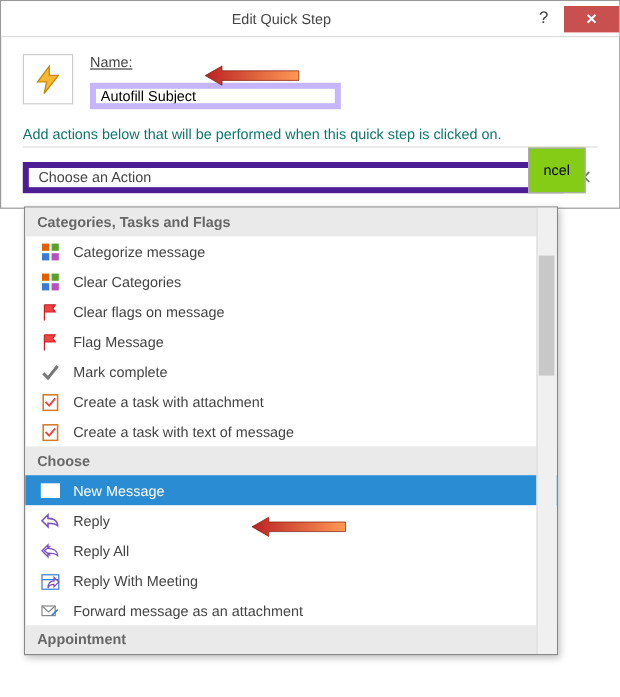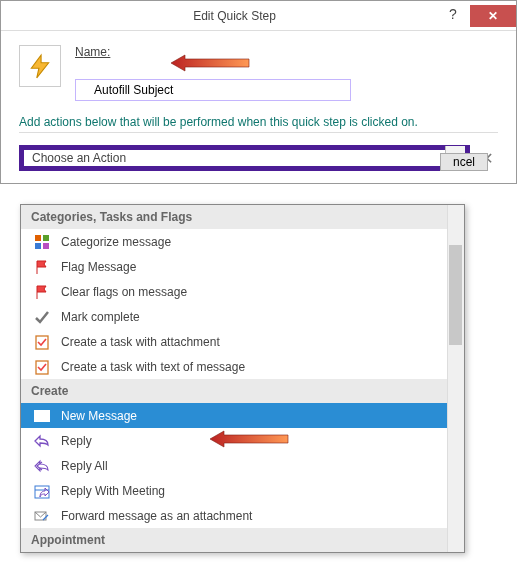--- a/index.html
+++ b/index.html
@@ -8,42 +8,42 @@
   .titlebar { height: 30px; background: #fff; display: flex; align-items: center; border-bottom: 1px solid #ddd; }
   .title { flex: 1; text-align: center; font-size: 12px; color: #444; padding-left: 32px; }
   .title-controls { display: flex; }
   .tc-btn { width: 34px; height: 24px; display:flex; align-items:center; justify-content:center; font-size:14px; color:#444; margin-top:-3px;}
   .tc-close { background: #c8504f; color:#fff; width:46px; height:22px; margin-top:0; font-size:12px; font-weight:bold;}
   .body { padding: 14px 18px 12px 18px; font-size: 12px; color: #444; position:relative;}
   .icon-block { display:flex; align-items:flex-start; gap:14px; }
   .bolt-box { width:42px; height:42px; border:1px solid #ccc; display:flex; align-items:center; justify-content:center; background:#fff; }
   .bolt-box svg { width:26px; height:26px; }
   .name-block { flex:1; }
-  .name-label { font-size:12px; color:#444; margin-bottom:20px; }
+  .name-label { font-size:12px; color:#444; margin-bottom:10px; }
   .name-label span { text-decoration: underline; }
-  .name-input { width:276px; height:22px; border:1px solid #c4b5fd; padding:2px 18px; font-size:12px; position:relative;}
+  .name-input { width:209px; height:22px; border:5px solid #c4b5fd; padding:2px 4px; font-size:12px; position:relative;}
   .desc { margin-top:14px; font-size:12px; color:#0f766e; }
   .actions-label { margin-top:12px; font-size:12px; color:#888; }
   .hr { border-top:1px solid #ddd; margin-top:3px; }
   .combo-row { display:flex; align-items:center; margin-top:12px; gap:6px; }
   .combo { flex:1; height:26px; border:5px solid #4c1d95; display:flex; align-items:center; background:#fff; padding-left:8px; font-size:12px; color:#444; position:relative;}
   .combo-btn { width:20px; height:24px; border-left:1px solid #bbb; display:flex; align-items:center; justify-content:center; margin-left:auto; background:#f3f3f3;}
   .xbtn { width:22px; height:22px; color:#777; font-size:16px; display:flex; align-items:center; justify-content:center;}
-  .dropdown { position:absolute; left:20px; top:204px; width:445px; border:1px solid #888; background:#fff; box-shadow:2px 2px 6px rgba(0,0,0,.25); font-size:12px;}
+  .dropdown { position:absolute; left:20px; top:172px; width:445px; border:1px solid #888; background:#fff; box-shadow:2px 2px 6px rgba(0,0,0,.25); font-size:12px;}
   .dd-scroll { max-height:380px; overflow:hidden; position:relative;}
   .dd-scrollbar { position:absolute; right:0; top:0; bottom:0; width:17px; background:#f0f0f0; border-left:1px solid #ddd;}
   .dd-thumb { position:absolute; right:2px; top:40px; width:13px; height:100px; background:#c8c8c8;}
   .dd-header { background:#eaeaea; color:#666; font-weight:bold; padding:5px 10px; }
   .dd-item { display:flex; align-items:center; gap:10px; padding:4px 8px 4px 12px; height:25px; color:#444;}
   .dd-item.selected { background:#2a8dd4; color:#fff; }
   .dd-item.selected .ii svg * { stroke:#fff !important; fill:#fff !important; }
   .ii { width:18px; height:18px; display:flex; align-items:center; justify-content:center; }
   .arrow { position:absolute; pointer-events:none; }
   .arrow svg { overflow:visible; }
-  .btn-cancel { position:absolute; right:28px; bottom:12px; border:1px solid #aaa; background:#e5e5e5; padding:1px 12px; font-size:12px;}
+  .btn-cancel { position:absolute; right:28px; bottom:12px; border:1px solid #aaa; background:#84cc16; padding:11px 12px; font-size:12px;}
 </style>
 </head>
 <body>
 
 <div class="window">
   <div class="titlebar">
     <div class="title">Edit Quick Step</div>
     <div class="title-controls">
       <div class="tc-btn">?</div>
       <div class="tc-btn tc-close">✕</div>
@@ -104,32 +104,43 @@
               <rect x="9" y="1" width="6" height="6" fill="#5aa02c"></rect>
               <rect x="1" y="9" width="6" height="6" fill="#3a7bd5"></rect>
               <rect x="9" y="9" width="6" height="6" fill="#b84fc1"></rect>
             </svg>
           </span>
           <span>Categorize message</span>
         </div>
         <div class="dd-item">
           <span class="ii">
             <svg width="16" height="16">
+              <rect x="1" y="1" width="6" height="6" fill="#e06000"></rect>
+              <rect x="9" y="1" width="6" height="6" fill="#5aa02c"></rect>
+              <rect x="1" y="9" width="6" height="6" fill="#3a7bd5"></rect>
+              <rect x="9" y="9" width="6" height="6" fill="#b84fc1"></rect>
+            </svg>
+          </span>
+          <span>Clear Categories</span>
+        </div>
+        <div class="dd-item">
+          <span class="ii">
+            <svg width="16" height="16">
               <path d="M3 2v13M3 2h9l-2 3 2 3H3" fill="#e44" stroke="#c22" stroke-width="1"></path>
             </svg>
           </span>
+          <span>Clear flags on message</span>
+        </div>
+        <div class="dd-item">
+          <span class="ii">
+            <svg width="16" height="16">
+              <path d="M3 2v13M3 2h9l-2 3 2 3H3" fill="#e44" stroke="#c22" stroke-width="1"></path>
+            </svg>
+          </span>
           <span>Flag Message</span>
-        </div>
-        <div class="dd-item">
-          <span class="ii">
-            <svg width="16" height="16">
-              <path d="M3 2v13M3 2h9l-2 3 2 3H3" fill="#e44" stroke="#c22" stroke-width="1"></path>
-            </svg>
-          </span>
-          <span>Clear flags on message</span>
         </div>
         <div class="dd-item">
           <span class="ii">
             <svg width="16" height="16">
               <polyline points="2,9 6,13 14,3" fill="none" stroke="#777" stroke-width="2.5"></polyline>
             </svg>
           </span>
           <span>Mark complete</span>
         </div>
         <div class="dd-item">
@@ -143,21 +154,21 @@
         </div>
         <div class="dd-item">
           <span class="ii">
             <svg width="16" height="16">
               <rect x="2" y="2" width="12" height="13" fill="none" stroke="#d37b2a" stroke-width="1.3"></rect>
               <polyline points="4,8 7,11 12,5" fill="none" stroke="#e44" stroke-width="1.6"></polyline>
             </svg>
           </span>
           <span>Create a task with text of message</span>
         </div>
-        <div class="dd-header">Create</div>
+        <div class="dd-header">Choose</div>
         <div class="dd-item selected">
           <span class="ii">
             <svg width="16" height="12">
               <rect x="0" y="0" width="16" height="12" fill="#fff" stroke="#fff"></rect>
               <polyline points="0,0 8,7 16,0" fill="none" stroke="#fff"></polyline>
             </svg>
           </span>
           <span>New Message</span>
         </div>
         <div class="dd-item">

